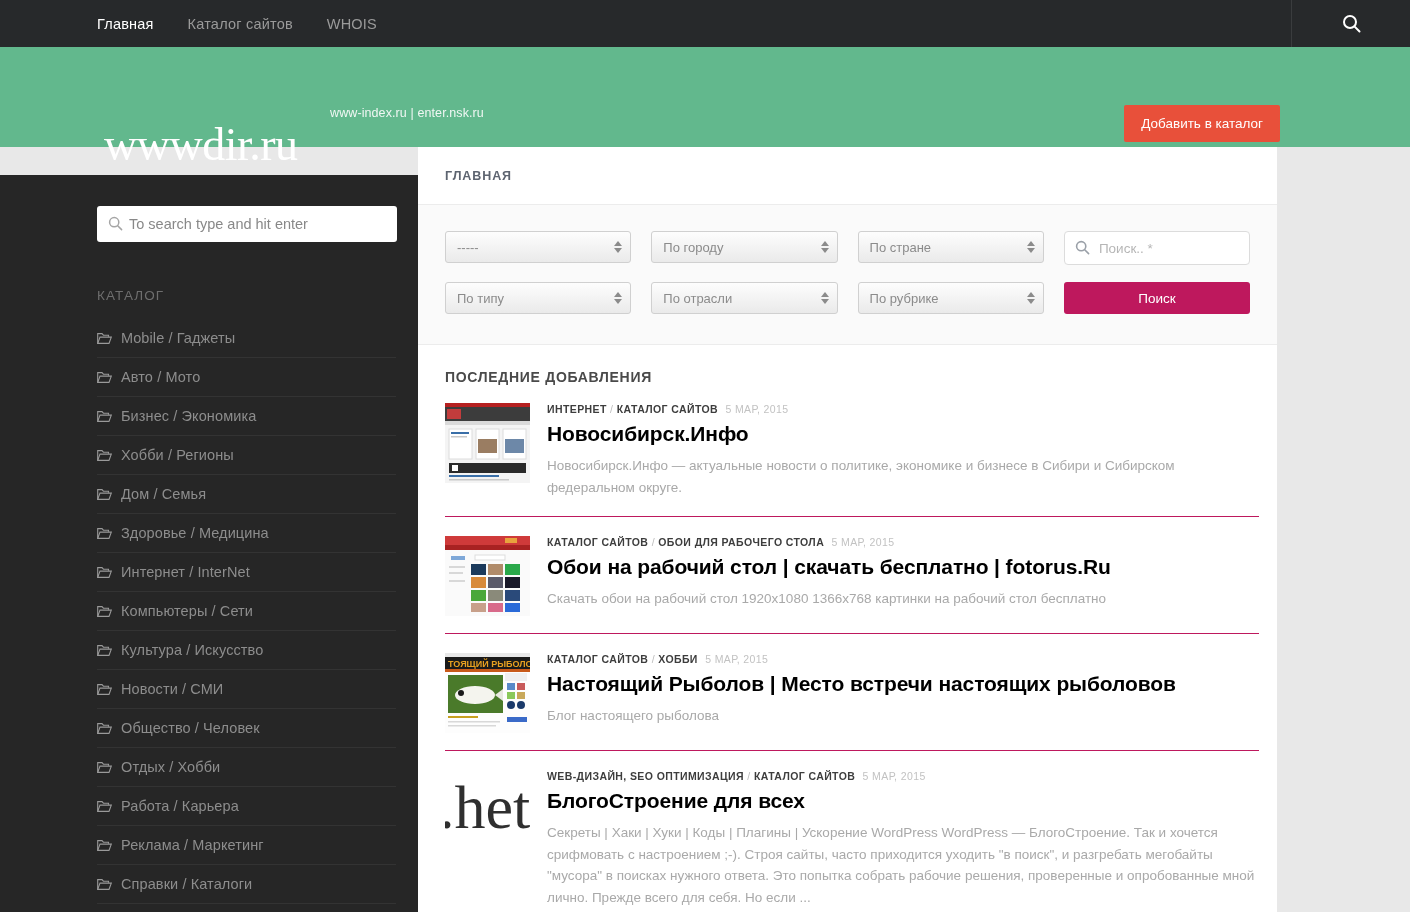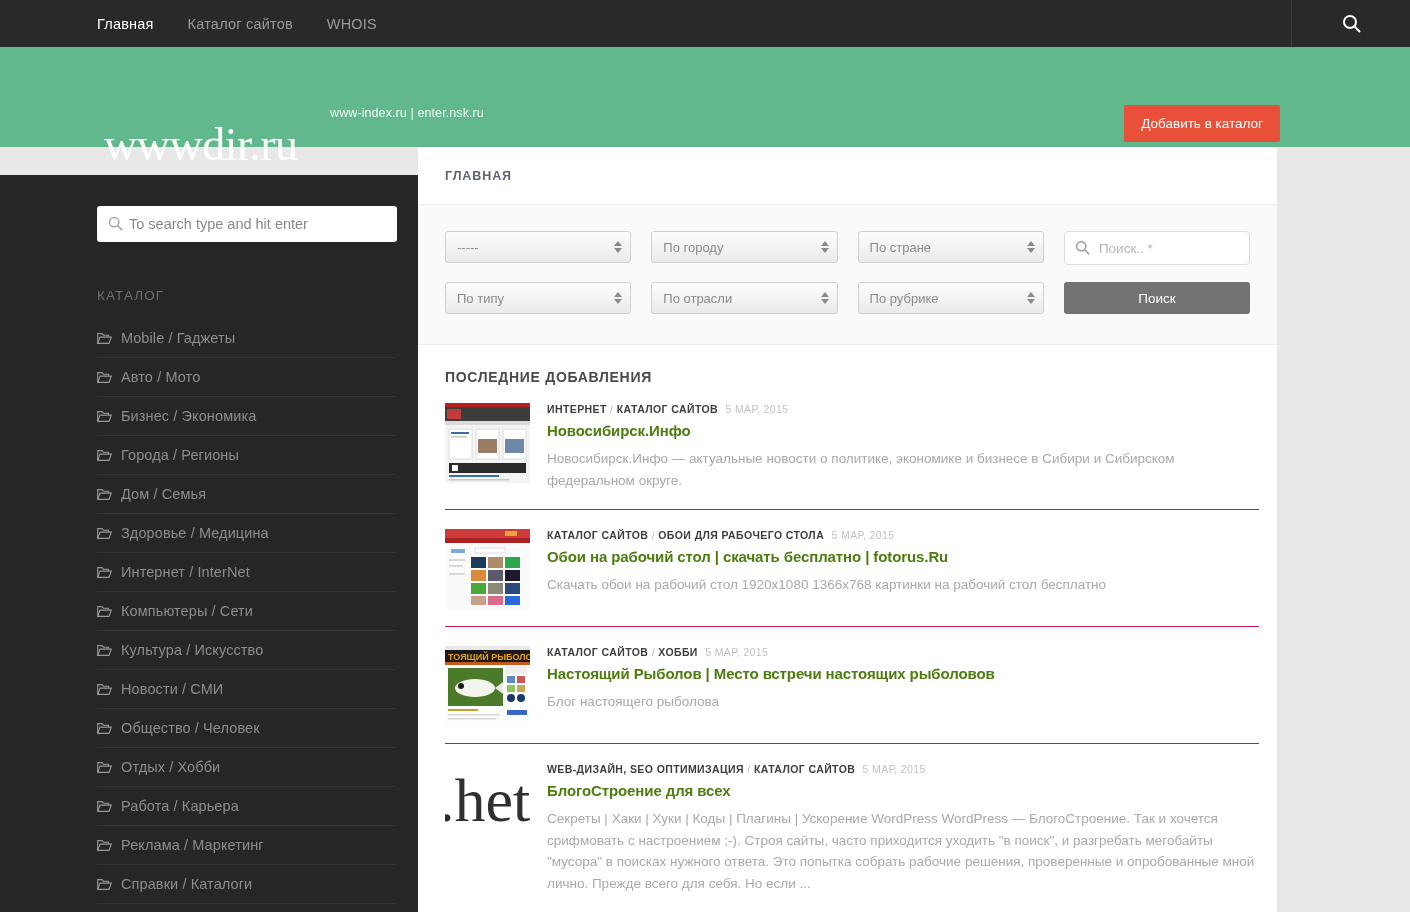--- a/index.html
+++ b/index.html
@@ -229,21 +229,21 @@
     color: #666;
     font-family: "Liberation Sans", sans-serif;
     outline: none;
   }
   .q-wrap input::placeholder { color: #b6b6b6; }
   .q-wrap .q-icon { position:absolute; left: 11px; top: 9px; }
 
   .btn-search {
     width: 187px;
     height: 32px;
-    background: #737373;
+    background: #be185d;
     border: none;
     border-radius: 3px;
     color: #ffffff;
     font-size: 13.5px;
     cursor: pointer;
     font-family: "Liberation Sans", sans-serif;
   }
 
   
   .latest {
@@ -278,22 +278,22 @@
   .post-meta {
     font-size: 10.5px;
     letter-spacing: 0.4px;
     margin-bottom: 7px;
     color: #b9b9b9;
   }
   .post-meta .cat { color: #3d3d3d; font-weight: bold; }
   .post-meta .sep { color: #bdbdbd; font-weight: normal; }
   .post-meta .date { color: #c2c2c2; margin-left: 4px; }
   .post-title {
-    font-size: 15px;
-    color: #4d7c0f;
+    font-size: 21px;
+    color: #000000;
     margin-bottom: 9px;
     cursor: pointer;
     letter-spacing: -0.1px;
   }
   .post-desc {
     font-size: 13.5px;
     color: #a9a9a9;
     line-height: 1.62;
   }
 
@@ -367,21 +367,21 @@
                 <path d="M0.7 11.4V1.6h4.3l1.4 1.6h5.1v1.6" fill="none" stroke="#9a9a9a" stroke-width="1.1"></path>
                 <path d="M0.7 11.4l2.3-6.3h11.3l-2.3 6.3z" fill="none" stroke="#9a9a9a" stroke-width="1.1"></path>
               </svg></span>
           <span class="side-item-label">Бизнес / Экономика</span>
         </li>
         <li class="side-item">
           <span class="folder-icon"><svg width="15" height="13" viewBox="0 0 15 13">
                 <path d="M0.7 11.4V1.6h4.3l1.4 1.6h5.1v1.6" fill="none" stroke="#9a9a9a" stroke-width="1.1"></path>
                 <path d="M0.7 11.4l2.3-6.3h11.3l-2.3 6.3z" fill="none" stroke="#9a9a9a" stroke-width="1.1"></path>
               </svg></span>
-          <span class="side-item-label">Города / Регионы</span>
+          <span class="side-item-label">Хобби / Регионы</span>
         </li>
         <li class="side-item">
           <span class="folder-icon"><svg width="15" height="13" viewBox="0 0 15 13">
                 <path d="M0.7 11.4V1.6h4.3l1.4 1.6h5.1v1.6" fill="none" stroke="#9a9a9a" stroke-width="1.1"></path>
                 <path d="M0.7 11.4l2.3-6.3h11.3l-2.3 6.3z" fill="none" stroke="#9a9a9a" stroke-width="1.1"></path>
               </svg></span>
           <span class="side-item-label">Дом / Семья</span>
         </li>
         <li class="side-item">
           <span class="folder-icon"><svg width="15" height="13" viewBox="0 0 15 13">

